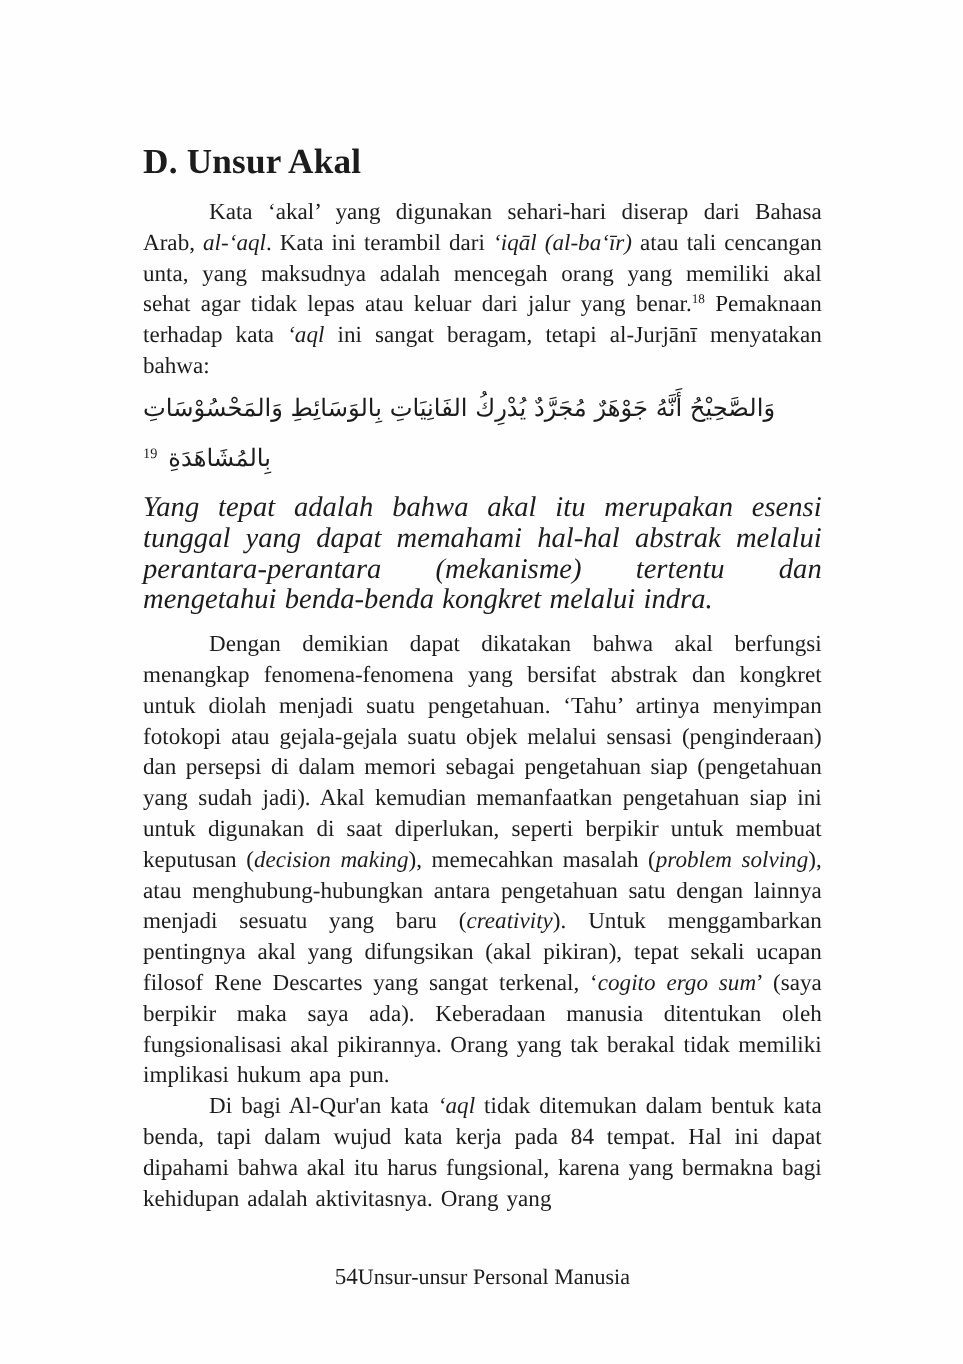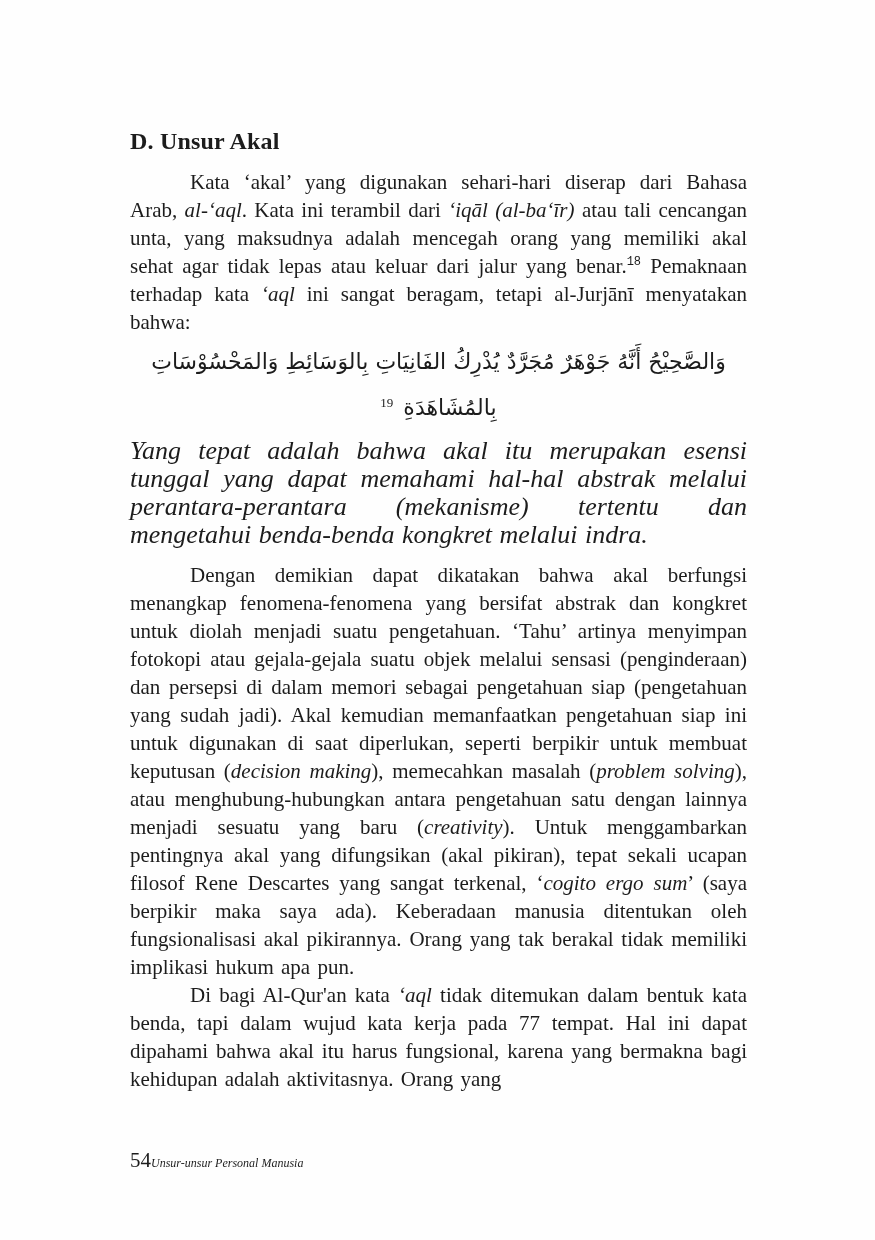--- a/index.html
+++ b/index.html
@@ -16,44 +16,43 @@
     font-family: "Liberation Serif", serif;
     overflow: hidden;
   }
   .text-block {
     position: absolute;
     left: 130px;
     top: 128px;
     width: 617px;
   }
   .heading {
-    font-size: 24px;
+    font-size: 32px;
     font-weight: bold;
     margin: 0 0 13px 0;
     letter-spacing: 0.2px;
   }
   .body-para {
     font-size: 21px;
     line-height: 28px;
     text-align: justify;
     word-spacing: 2px;
     margin: 0;
   }
   .body-para.indent {
     text-indent: 60px;
   }
   .body-para sup, .arabic sup {
     font-size: 12px;
     line-height: 0;
     vertical-align: super;
-    font-family: Liberation Mono, monospace;
   }
   .arabic {
     direction: rtl;
-    text-align: center;
+    text-align: left;
     font-family: "DejaVu Sans", sans-serif;
     font-size: 22px;
     line-height: 46px;
     margin: 3px 0 2px 0;
   }
   .arabic sup {
     font-family: "Liberation Serif", serif;
     font-size: 13px;
     margin-right: 10px;
   }
@@ -64,49 +63,48 @@
     text-align: justify;
     word-spacing: 1px;
     margin: 6px 0 12px 0;
   }
   .page-footer {
     position: absolute;
     left: 130px;
     top: 1148px;
     width: 617px;
     display: flex;
-    justify-content: flex-start;
+    justify-content: center;
     align-items: baseline;
   }
   .pagenum {
     font-size: 21px;
   }
   .running-title {
-    font-size: 12px;
-    font-style: italic;
+    font-size: 20px;
   }
   em { }
 </style>
 </head>
 <body>
 
 <div class="page" style="background: rgb(254, 254, 254); color: rgb(28, 28, 28);">
   <main class="text-block">
 
     <h2 class="heading">D. Unsur Akal</h2>
 
     <p class="body-para indent"><span>Kata ‘akal’ yang digunakan sehari-hari diserap dari Bahasa Arab, </span><em>al-‘aql</em><span>. Kata ini terambil dari </span><em>‘iqāl (al-ba‘īr)</em><span> atau tali cencangan unta, yang maksudnya adalah mencegah orang yang memiliki akal sehat agar tidak lepas atau keluar dari jalur yang benar.</span><sup>18</sup><span> Pemaknaan terhadap kata </span><em>‘aql</em><span> ini sangat beragam, tetapi al-Jurjānī menyatakan bahwa:</span></p>
 
     <p class="arabic" dir="rtl"><span>وَالصَّحِيْحُ أَنَّهُ جَوْهَرٌ مُجَرَّدٌ يُدْرِكُ الفَانِيَاتِ بِالوَسَائِطِ وَالمَحْسُوْسَاتِ بِالمُشَاهَدَةِ</span><sup>19</sup></p>
 
     <p class="translation">Yang tepat adalah bahwa akal itu merupakan esensi tunggal yang dapat memahami hal-hal abstrak melalui perantara-perantara (mekanisme) tertentu dan mengetahui benda-benda kongkret melalui indra.</p>
 
     <p class="body-para indent"><span>Dengan demikian dapat dikatakan bahwa akal berfungsi menangkap fenomena-fenomena yang bersifat abstrak dan kongkret untuk diolah menjadi suatu pengetahuan. ‘Tahu’ artinya menyimpan fotokopi atau gejala-gejala suatu objek melalui sensasi (penginderaan) dan persepsi di dalam memori sebagai pengetahuan siap (pengetahuan yang sudah jadi). Akal kemudian memanfaatkan pengetahuan siap ini untuk digunakan di saat diperlukan, seperti berpikir untuk membuat keputusan (</span><em>decision making</em><span>), memecahkan masalah (</span><em>problem solving</em><span>), atau menghubung-hubungkan antara pengetahuan satu dengan lainnya menjadi sesuatu yang baru (</span><em>creativity</em><span>). Untuk menggambarkan pentingnya akal yang difungsikan (akal pikiran), tepat sekali ucapan filosof Rene Descartes yang sangat terkenal, ‘</span><em>cogito ergo sum</em><span>’ (saya berpikir maka saya ada). Keberadaan manusia ditentukan oleh fungsionalisasi akal pikirannya. Orang yang tak berakal tidak memiliki implikasi hukum apa pun.</span></p>
 
-    <p class="body-para indent"><span>Di bagi Al-Qur'an kata </span><em>‘aql</em><span> tidak ditemukan dalam bentuk kata benda, tapi dalam wujud kata kerja pada 77 tempat. Hal ini dapat dipahami bahwa akal itu harus fungsional, karena yang bermakna bagi kehidupan adalah aktivitasnya. Orang yang</span></p>
+    <p class="body-para indent"><span>Di bagi Al-Qur'an kata </span><em>‘aql</em><span> tidak ditemukan dalam bentuk kata benda, tapi dalam wujud kata kerja pada 84 tempat. Hal ini dapat dipahami bahwa akal itu harus fungsional, karena yang bermakna bagi kehidupan adalah aktivitasnya. Orang yang</span></p>
 
   </main>
 
   <footer class="page-footer">
     <span class="pagenum">54</span>
     <span class="running-title">Unsur-unsur Personal Manusia</span>
   </footer>
 </div>
 
 </body></html>

